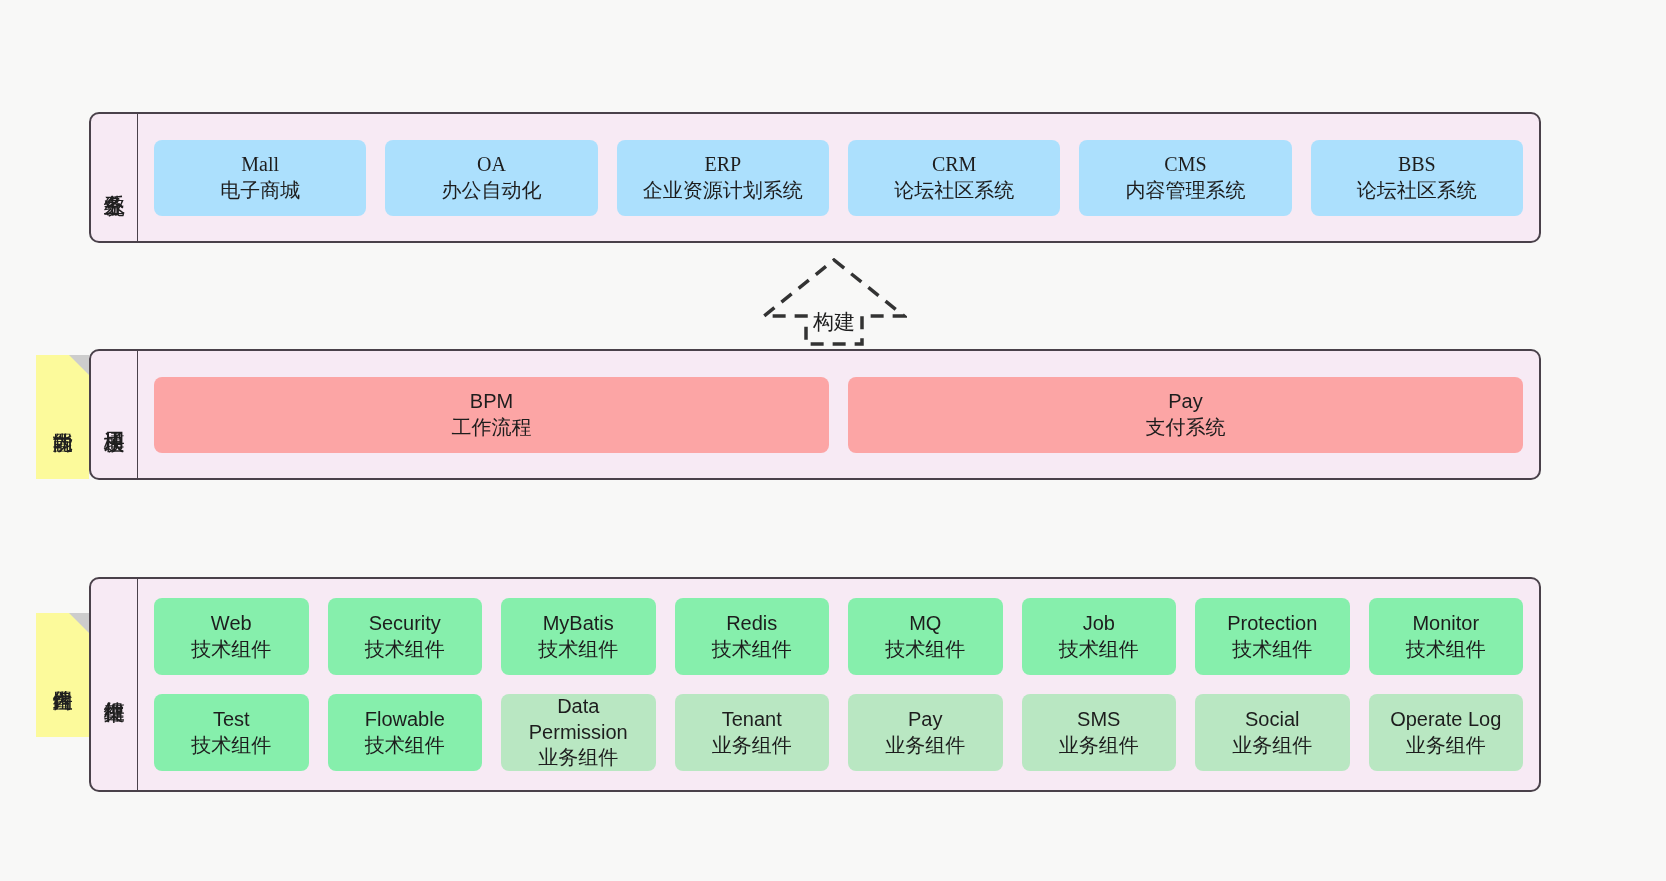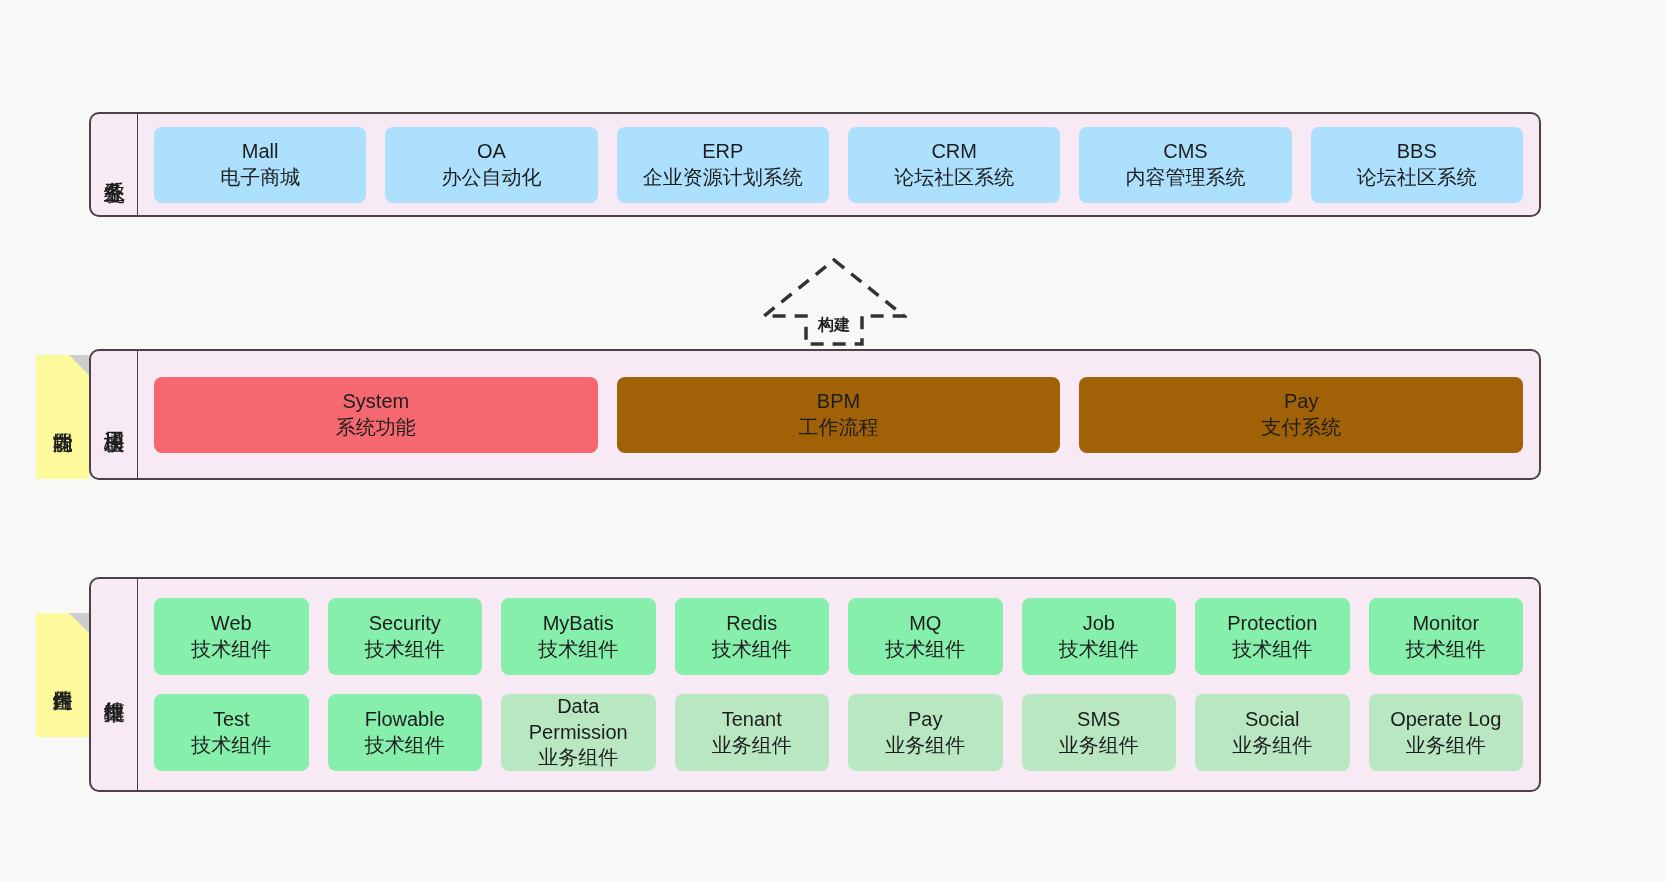--- a/index.html
+++ b/index.html
@@ -81,26 +81,26 @@
     color: #1d1d1d;
     padding: 4px 6px;
     box-sizing: border-box;
   }
   .node .n-title { white-space: normal; }
   .node .n-sub   { white-space: nowrap; }
 
   
   .c-blue       { background: #ace0fd; }
   .c-red        { background: #f5686f; }
-  .c-pink       { background: #a16207; }
+  .c-pink       { background: #fca5a5; }
   .c-green      { background: #86efac; }
   .c-lightgreen { background: #b9e7c2; }
 
   
-  #layer-business { left: 89px;  top: 112px; width: 1452px; height: 105px; }
+  #layer-business { left: 89px;  top: 112px; width: 1452px; height: 131px; font-family: Liberation Serif, serif; }
   #layer-common   { left: 89px;  top: 349px; width: 1452px; height: 131px; }
   #layer-framework{ left: 89px;  top: 577px; width: 1452px; height: 215px; }
 
   #layer-business .node-row  { height: 76px; }
   #layer-common   .node-row  { height: 76px; }
   #layer-framework .node-row { height: 77px; }
 
   
   .sticky {
     position: absolute;
@@ -133,25 +133,24 @@
     position: absolute;
     width: 146px;
     height: 88px;
   }
   .arrow svg { display: block; width: 146px; height: 88px; }
   .arrow .arrow-label {
     position: absolute;
     left: 0; right: 0;
     bottom: 10px;
     text-align: center;
-    font-size: 16px;
+    font-size: 21px;
     color: #1f1f1f;
     background: transparent;
     letter-spacing: 0px;
-    font-weight: bold;
   }
   #arrow-build     { left: 761px; top: 258px; }
   #arrow-implement { left: 771px; top: 487px; }
 </style>
 </head>
 <body>
 
 <div class="diagram">
 
   <div class="layer" id="layer-business">
@@ -194,24 +193,20 @@
   </div>
 
   <div class="sticky" id="sticky-common">
     <span class="fold"></span>
     <span>内置功能</span>
   </div>
   <div class="layer" id="layer-common">
     <div class="layer-label">通用模块</div>
     <div class="layer-body">
       <div class="node-row">
-        <div class="node c-red">
-          <span class="n-title">System</span>
-          <span class="n-sub">系统功能</span>
-        </div>
         <div class="node c-pink">
           <span class="n-title">BPM</span>
           <span class="n-sub">工作流程</span>
         </div>
         <div class="node c-pink">
           <span class="n-title">Pay</span>
           <span class="n-sub">支付系统</span>
         </div>
       </div>
     </div>

